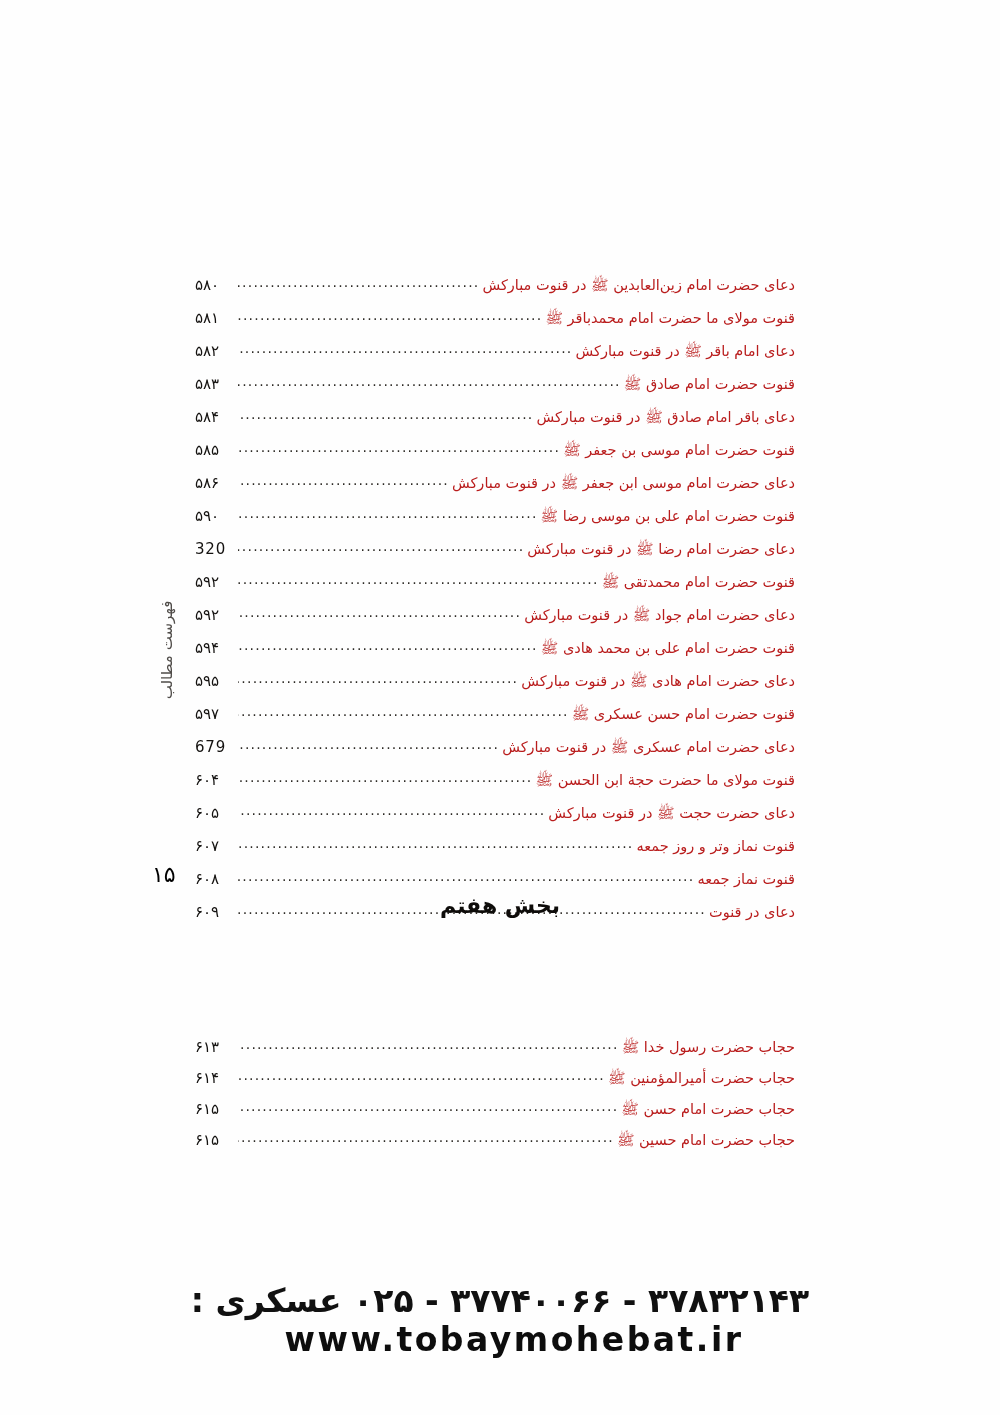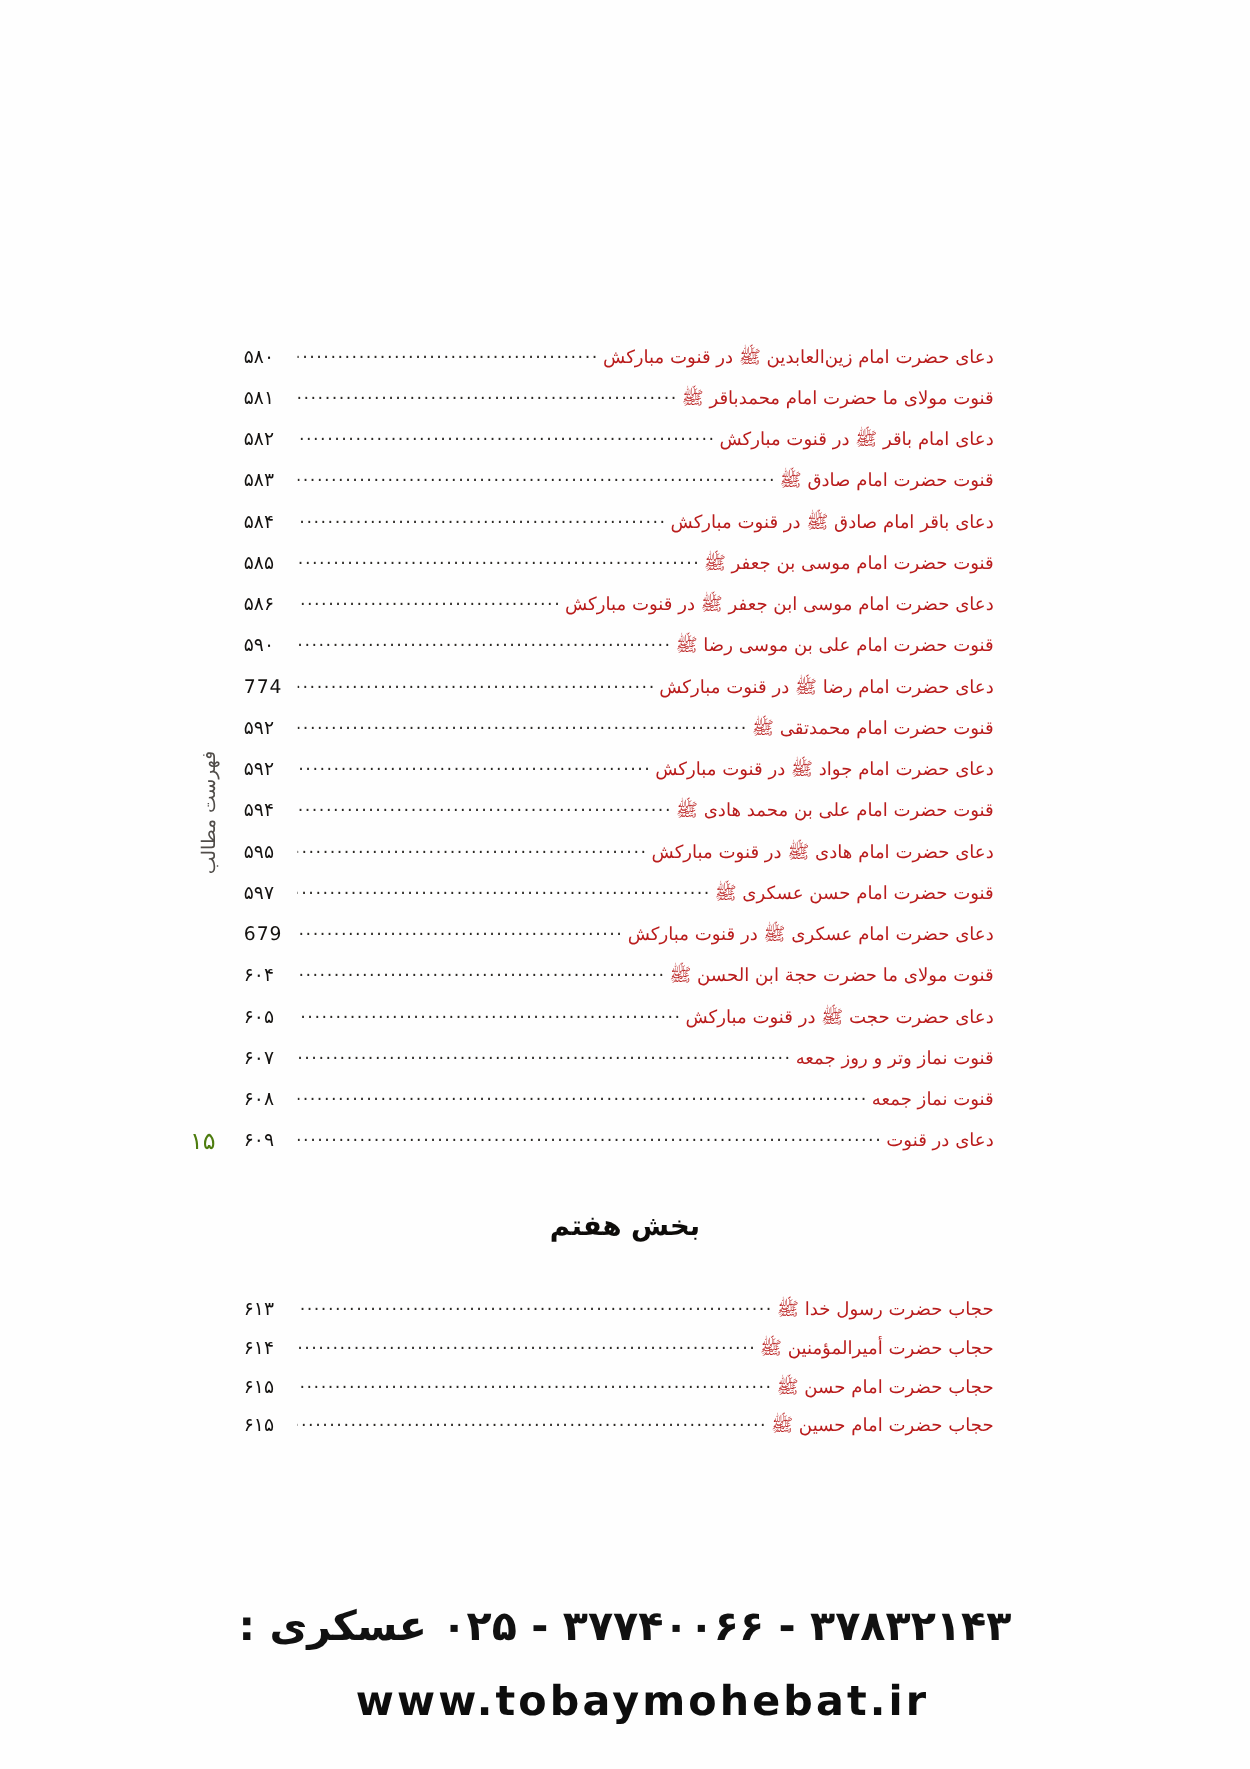--- a/index.html
+++ b/index.html
@@ -44,25 +44,24 @@
     color: #2a2622;
     opacity: .82;
     letter-spacing: .5px;
   }
 
   
   .folio {
     position: absolute;
     left: 152px;
     top: 862px;
-    font-size: 19px;
-    color: #4d7c0f;
+    font-size: 22px;
+    color: #000000;
     direction: rtl;
     letter-spacing: 1px;
-    margin-top: 40px;
   }
 
   
   .toc {
     position: absolute;
     right: 205px;
     width: 600px;
     direction: rtl;
   }
   .toc-a { top: 274px; }
@@ -114,21 +113,21 @@
     text-align: left;
     direction: rtl;
     min-width: 42px;
   }
 
   
   .section-head {
     position: absolute;
     right: 0;
     left: 0;
-    top: 968px;
+    top: 892px;
     text-align: center;
     direction: rtl;
   }
   .section-title {
     font-size: 22px;
     font-weight: 700;
     color: #0e0c0a;
     letter-spacing: 1.5px;
     margin: 0;
     line-height: 1.3;
@@ -159,21 +158,21 @@
     font-weight: 700;
     color: #111;
     letter-spacing: 1px;
     white-space: nowrap;
     line-height: 1.15;
     font-family: "DejaVu Sans", "Liberation Sans", sans-serif;
   }
   .phone-label { letter-spacing: 2px; }
   .phone-numbers { direction: ltr; display: inline-block; unicode-bidi: embed; }
   .site-line {
-    margin-top: 21px;
+    margin-top: 0;
     direction: ltr;
     font-size: 33px;
     font-weight: 700;
     letter-spacing: 2.5px;
     color: #0d0d0d;
     font-family: "DejaVu Sans", "Liberation Sans", sans-serif;
     padding-left: 28px;
   }
 </style>
 </head>
@@ -224,21 +223,21 @@
         <span class="pageno">۵۸۶</span>
       </div>
       <div class="toc-row">
         <span class="entry">قنوت حضرت امام علی بن موسی رضا ﷺ</span>
         <span class="leader"></span>
         <span class="pageno">۵۹۰</span>
       </div>
       <div class="toc-row">
         <span class="entry">دعای حضرت امام رضا ﷺ در قنوت مبارکش</span>
         <span class="leader"></span>
-        <span class="pageno">774</span>
+        <span class="pageno">320</span>
       </div>
       <div class="toc-row">
         <span class="entry">قنوت حضرت امام محمدتقی ﷺ</span>
         <span class="leader"></span>
         <span class="pageno">۵۹۲</span>
       </div>
       <div class="toc-row">
         <span class="entry">دعای حضرت امام جواد ﷺ در قنوت مبارکش</span>
         <span class="leader"></span>
         <span class="pageno">۵۹۲</span>

